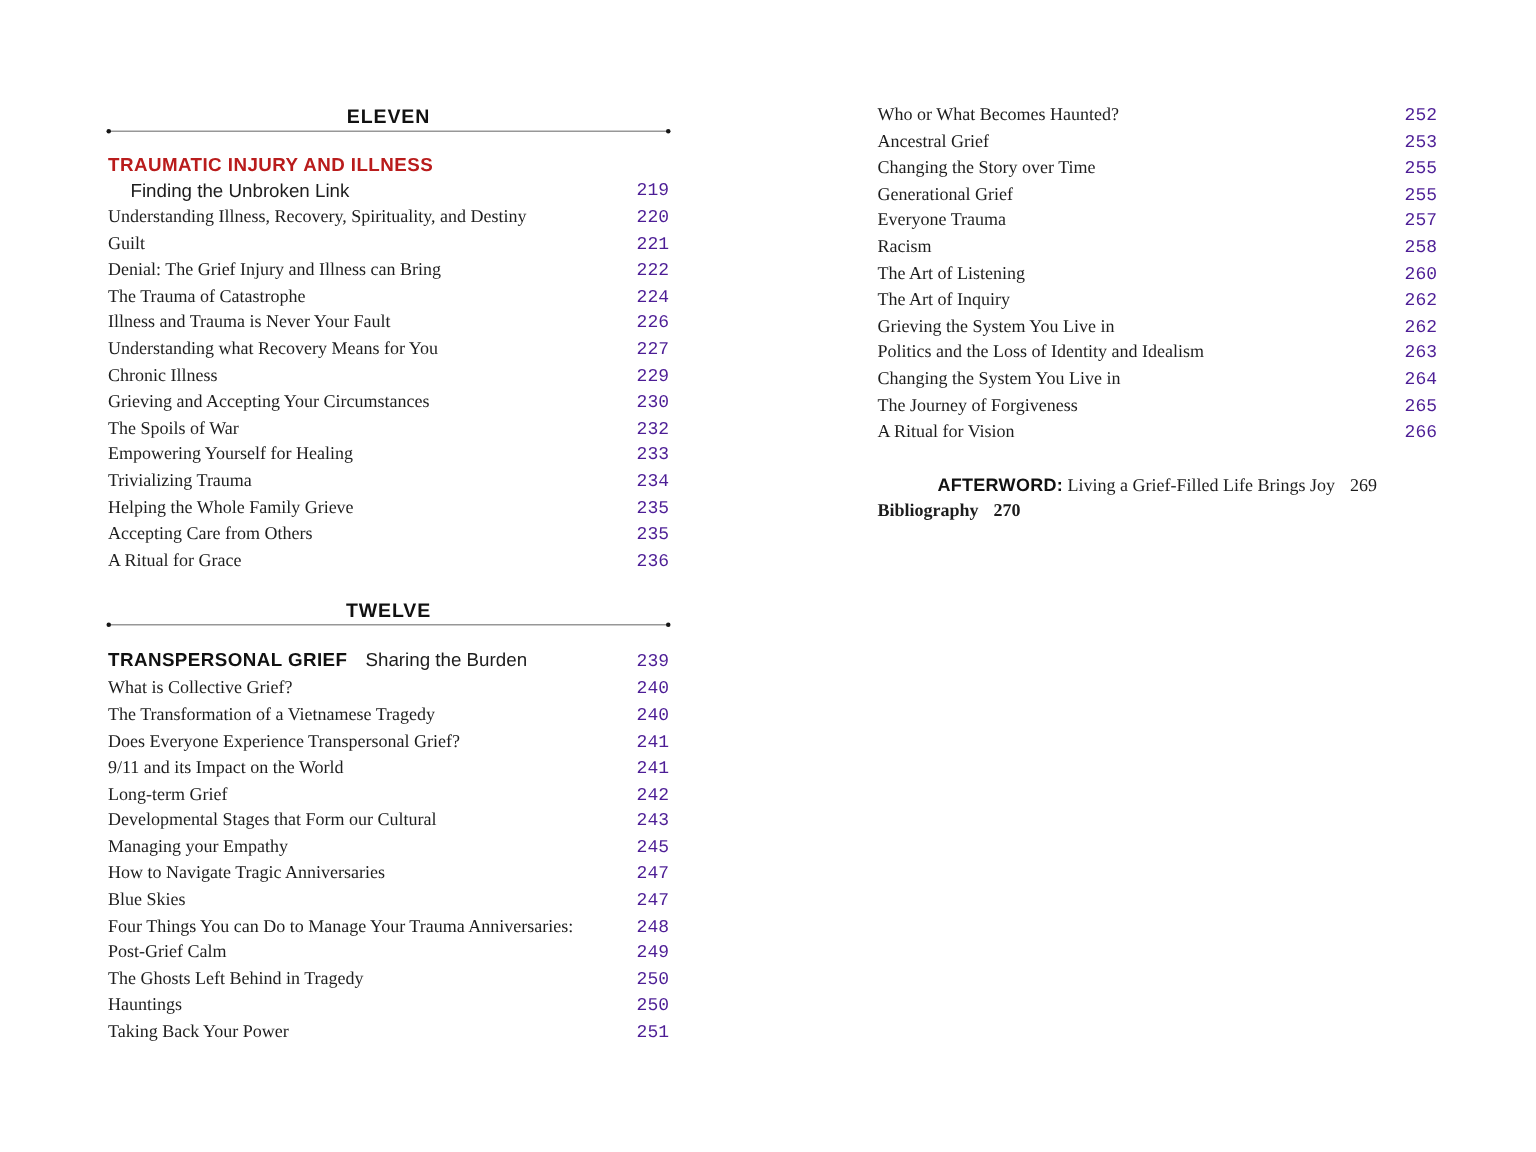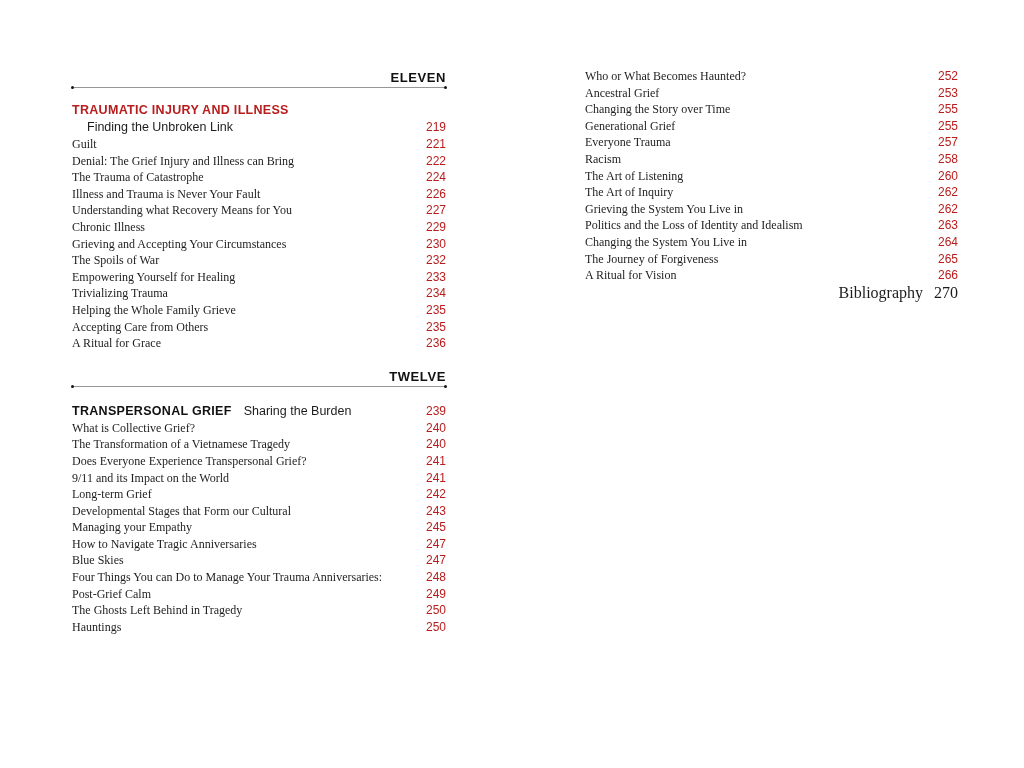--- a/index.html
+++ b/index.html
@@ -6,72 +6,76 @@
   body{
     width:1024px;height:768px;position:relative;background:#ffffff;overflow:hidden;
     font-family:"Liberation Serif", serif;color:#1d1d1d;
   }
   .col{position:absolute;top:68px;}
   .col-left{left:72px;width:374px;}
   .col-right{left:585px;width:373px;}
 
   .chapter-num{
     font-family:"Liberation Sans", sans-serif;font-weight:bold;font-size:13px;
-    letter-spacing:0.6px;text-align:right;line-height:19px;height:19px;color:#111;
+    letter-spacing:0.6px;text-align:center;line-height:19px;height:19px;color:#111;
   }
   .rule{position:relative;height:1px;background:#979797;}
   .rule::before,.rule::after{
     content:"";position:absolute;top:-1px;width:3px;height:3px;border-radius:50%;background:#161616;
   }
   .rule::before{left:-1px;}
   .rule::after{right:-1px;}
 
   .chapter-title{
     font-family:"Liberation Sans", sans-serif;font-weight:bold;font-size:12.5px;
     letter-spacing:0.3px;line-height:17px;margin-top:14px;color:#b91c1c;white-space:nowrap;
   }
   .heading-row{display:flex;justify-content:space-between;align-items:baseline;line-height:17px;margin-top:14px;white-space:nowrap;}
   .heading-row .bold-sans{font-family:"Liberation Sans", sans-serif;font-weight:bold;font-size:12.5px;letter-spacing:0.3px;color:#111;}
   .subtitle-row{display:flex;justify-content:space-between;align-items:flex-start;line-height:17px;white-space:nowrap;}
   .subtitle{font-family:"Liberation Sans", sans-serif;font-size:12.5px;color:#1c1c1c;}
   .subtitle.indent{padding-left:15px;}
   .subtitle.beside{margin-left:8px;}
-  .pnum{font-size:12px;color:#b91c1c;font-family:Liberation Sans, sans-serif;font-weight:normal;}
+  .pnum{font-size:12px;color:#4c1d95;font-family:Liberation Mono, monospace;font-weight:normal;}
 
   .entries .row{display:flex;justify-content:space-between;align-items:baseline;line-height:16.6px;white-space:nowrap;gap:42px;}
   .entries .row .title{font-size:12px;}
   .entries .row .pnum{font-size:12px;}
 
   .sec-gap{margin-top:15px;}
 
   .afterword{
     margin-top:18px;line-height:17px;text-align:center;white-space:nowrap;font-size:12px;
   }
   .afterword .bold-sans{font-family:"Liberation Sans", sans-serif;font-weight:bold;font-size:12px;letter-spacing:0.2px;color:#111;}
   .afterword .gap-num{margin-left:7px;}
-  .biblio{line-height:17px;text-align:right;white-space:nowrap;font-size:16px;}
+  .biblio{line-height:17px;text-align:left;white-space:nowrap;font-size:12px;font-weight:bold;}
   .biblio .gap-num{margin-left:7px;}
 </style>
 </head>
 <body>
 
 <div class="col col-left">
 
   <section>
     <div class="chapter-num">ELEVEN</div>
     <div class="rule"></div>
 
     <div class="chapter-title">TRAUMATIC INJURY AND ILLNESS</div>
 
     <div class="subtitle-row">
       <span class="subtitle indent">Finding the Unbroken Link</span>
       <span class="pnum">219</span>
     </div>
 
     <div class="entries">
+        <div class="row">
+          <span class="title">Understanding Illness, Recovery, Spirituality, and Destiny</span>
+          <span class="pnum">220</span>
+        </div>
         <div class="row">
           <span class="title">Guilt</span>
           <span class="pnum">221</span>
         </div>
         <div class="row">
           <span class="title">Denial: The Grief Injury and Illness can Bring</span>
           <span class="pnum">222</span>
         </div>
         <div class="row">
           <span class="title">The Trauma of Catastrophe</span>
@@ -178,20 +182,24 @@
           <span class="pnum">249</span>
         </div>
         <div class="row">
           <span class="title">The Ghosts Left Behind in Tragedy</span>
           <span class="pnum">250</span>
         </div>
         <div class="row">
           <span class="title">Hauntings</span>
           <span class="pnum">250</span>
         </div>
+        <div class="row">
+          <span class="title">Taking Back Your Power</span>
+          <span class="pnum">251</span>
+        </div>
       </div>
   </section>
 
 </div>
 
 <div class="col col-right">
 
   <div class="entries">
       <div class="row">
         <span class="title">Who or What Becomes Haunted?</span>
@@ -240,19 +248,24 @@
       <div class="row">
         <span class="title">The Journey of Forgiveness</span>
         <span class="pnum">265</span>
       </div>
       <div class="row">
         <span class="title">A Ritual for Vision</span>
         <span class="pnum">266</span>
       </div>
     </div>
 
+  <div class="afterword">
+    <span class="bold-sans">AFTERWORD:</span>
+    <span>Living a Grief-Filled Life Brings Joy</span>
+    <span class="gap-num">269</span>
+  </div>
 
   <div class="biblio">
     <span>Bibliography</span>
     <span class="gap-num">270</span>
   </div>
 
 </div>
 
 </body></html>

